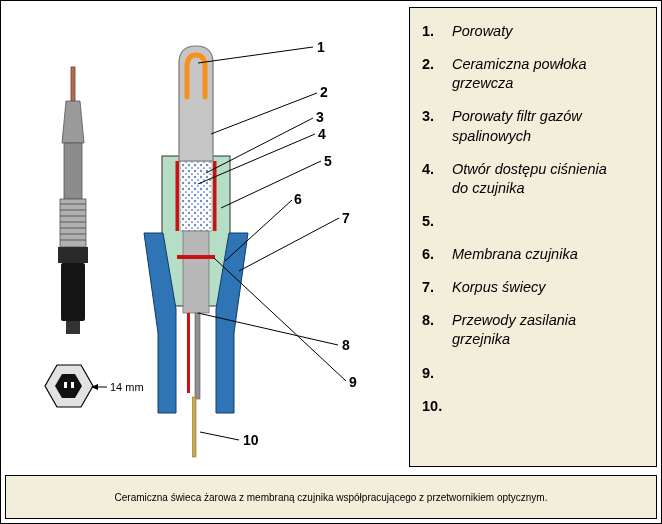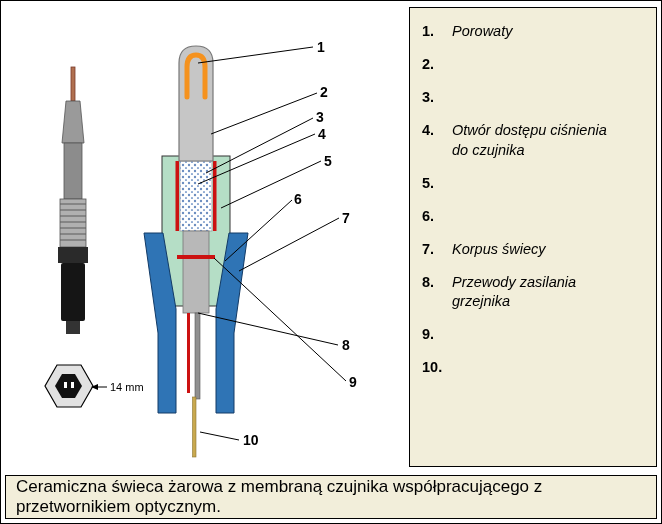--- a/index.html
+++ b/index.html
@@ -21,21 +21,21 @@
     padding:14px 8px 8px 12px; display:flex; flex-direction:column; gap:14px;
   }
   .legend-item { display:flex; font-size:14.5px; line-height:1.32; }
   .legend-item .num { font-weight:bold; width:30px; flex:none; }
   .legend-item .lab { font-style:italic; max-width:160px; }
 
   .caption {
     position:absolute; left:4px; right:4px; bottom:4px; height:44px;
     background:#f2eeda; border:1px solid #000; box-sizing:border-box;
     display:flex; align-items:center; justify-content:center;
-    font-size:17px; text-align:left; padding:12px 10px;
+    font-size:10px; text-align:left; padding:12px 10px;
   }
 </style>
 </head>
 <body>
 
 <div class="frame">
 
   <div class="diagram-area">
     <svg width="408" height="470" viewBox="0 0 408 470">
 
@@ -132,33 +132,36 @@
     </svg>
   </div>
 
   <div class="legend">
     <div class="legend-item">
       <span class="num">1.</span>
       <span class="lab">Porowaty</span>
     </div>
     <div class="legend-item">
       <span class="num">2.</span>
+      <span class="lab">Ceramiczna powłoka grzewcza</span>
     </div>
     <div class="legend-item">
       <span class="num">3.</span>
+      <span class="lab">Porowaty filtr gazów spalinowych</span>
     </div>
     <div class="legend-item">
       <span class="num">4.</span>
       <span class="lab">Otwór dostępu ciśnienia do czujnika</span>
     </div>
     <div class="legend-item">
       <span class="num">5.</span>
     </div>
     <div class="legend-item">
       <span class="num">6.</span>
+      <span class="lab">Membrana czujnika</span>
     </div>
     <div class="legend-item">
       <span class="num">7.</span>
       <span class="lab">Korpus świecy</span>
     </div>
     <div class="legend-item">
       <span class="num">8.</span>
       <span class="lab">Przewody zasilania grzejnika</span>
     </div>
     <div class="legend-item">

